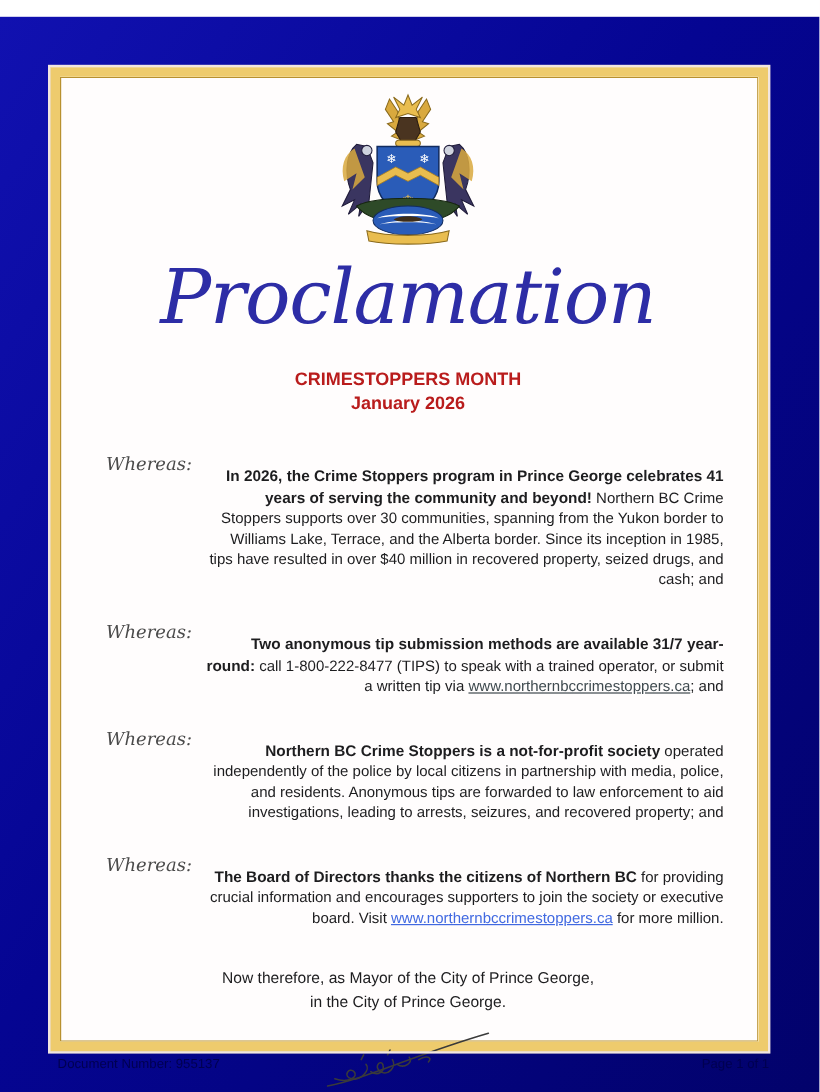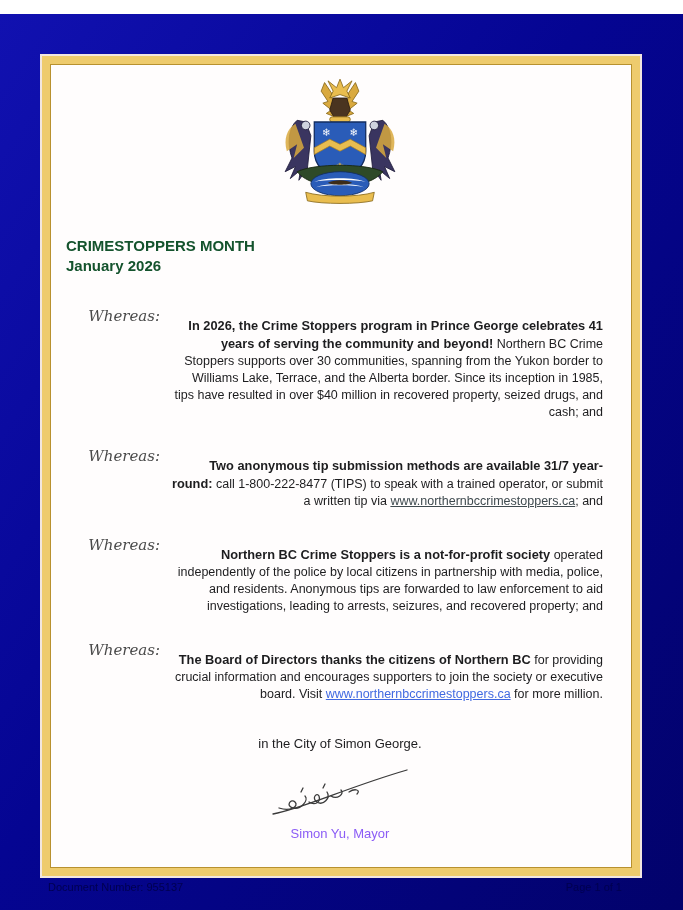--- a/index.html
+++ b/index.html
@@ -19,39 +19,39 @@
     padding:8px 18px 0 16px;
   }
   .crest-wrap{text-align:center;margin-top:2px;}
   .crest-wrap svg{width:120px;height:132px;}
   .script-title{
     text-align:center;margin-top:4px;
     font-family:"DejaVu Serif",serif;font-style:italic;font-weight:400;
     font-size:63px;line-height:1.05;color:var(--script-blue,#2d2da6);
     letter-spacing:-1px;
   }
-  .doc-title{ text-align:left;margin-top:26px;font-weight:bold;font-size:15px;line-height:20px;color:#14532d;}
+  .doc-title{ text-align:center;margin-top:26px;font-weight:bold;font-size:15px;line-height:20px;color:#b91c1c;}
   .whereas-section{margin-top:30px;text-align:right;}
   .wrow{display:flex;margin-bottom:14px;}
   .wlabel{
     width:94px;flex:0 0 94px;
     font-family:"DejaVu Serif",serif;font-style:italic;
     font-size:15px;color:#4a4a4a;padding-top:1px;
   }
   .wbody{flex:1;margin:11px;font-size:12.5px;line-height:1.36;color:var(--text,#1d1d1f);}
   .wbody b{font-size:12.8px;}
   a.doclink{cursor:pointer;}
   a.doclink.gray{color:var(--link-gray,#3f4a4f);text-decoration:underline;}
   a.doclink.blue{color:var(--link-blue,#4169e1);text-decoration:underline;}
   .closing{text-align:center;margin-top:20px;font-size:13px;line-height:1.55;color:#1d1d1f;}
   .sig-wrap{text-align:center;margin-top:8px;}
   .sig-wrap svg{width:150px;height:58px;}
   .signatory{text-align:center;font-size:13px;color:#8b5cf6;margin-top:2px;}
   .footer-left{position:absolute;left:48px;top:881px;font-size:11px;color:#000050;}
-  .footer-right{position:absolute;right:61px;top:881px;font-size:11px;color:#000050;}
+  .footer-right{position:absolute;right:42px;top:881px;font-size:11px;color:#000050;}
 </style>
 </head>
 <body>
 
 <div class="top-strip"></div>
 <div class="blue-field"></div>
 
 <div class="sheet">
 
   <div class="crest-wrap">
@@ -80,20 +80,21 @@
       <path d="M20,112 C40,102 100,102 120,112 C112,122 96,128 70,130 C44,128 28,122 20,112 Z" fill="#2e4a28" stroke="#16260f" stroke-width="1"></path>
       <ellipse cx="70" cy="126" rx="34" ry="14" fill="#2a5cb8" stroke="#122c60" stroke-width="1"></ellipse>
       <path d="M40,124 C50,118 90,118 100,124 C90,121 50,121 40,124 Z" fill="#ffffff"></path>
       <path d="M42,130 C54,125 86,125 98,130 C86,127 54,127 42,130 Z" fill="#ffffff"></path>
       <path d="M56,125 C62,121 78,121 84,125 C80,128 60,128 56,125 Z" fill="#3c2c18"></path>
 
       <path d="M30,136 C50,142 90,142 110,136 L108,146 C90,150 50,150 32,146 Z" fill="#e9bd4f" stroke="#8a6a1c" stroke-width="1"></path>
     </svg>
   </div>
 
+  <div class="script-title">Proclamation</div>
 
   <div class="doc-title">
     <div>CRIMESTOPPERS MONTH</div>
     <div>January 2026</div>
   </div>
 
   <div class="whereas-section">
 
     <div class="wrow">
       <span class="wlabel">Whereas:</span>
@@ -111,21 +112,22 @@
     </div>
 
     <div class="wrow">
       <span class="wlabel">Whereas:</span>
       <p class="wbody"><b>The Board of Directors thanks the citizens of Northern BC</b><span> for providing crucial information and encourages supporters to join the society or executive board. Visit </span><a class="doclink blue">www.northernbccrimestoppers.ca</a><span> for more million.</span></p>
     </div>
 
   </div>
 
   <div class="closing">
-    <div>in the City of Simon George.</div>
+    <div>Now therefore, as Mayor of the City of Prince George,</div>
+    <div>in the City of Prince George.</div>
   </div>
 
   <div class="sig-wrap">
     <svg viewBox="0 0 150 58" aria-hidden="true">
       <g fill="none" stroke="#3a3a3a" stroke-width="1.3" stroke-linecap="round">
         <path d="M14,46 C26,50 34,44 30,40 C26,36 20,44 28,46 C36,48 44,38 40,34"></path>
         <path d="M44,40 C50,44 56,40 54,34 C52,30 46,36 52,40 C58,44 66,36 62,30"></path>
         <path d="M66,34 C72,38 80,32 76,28"></path>
         <path d="M8,52 C40,46 80,26 142,8"></path>
         <path d="M84,30 C90,26 96,28 92,32"></path>

